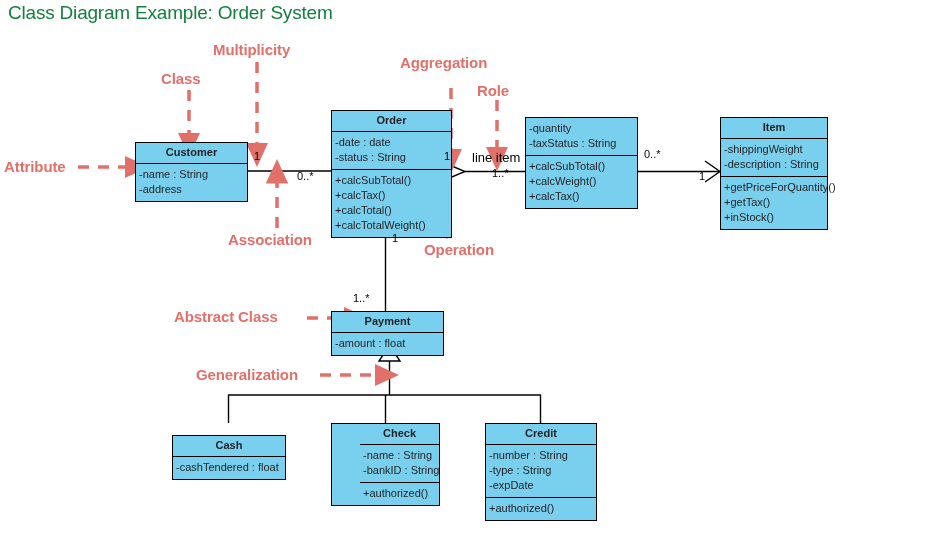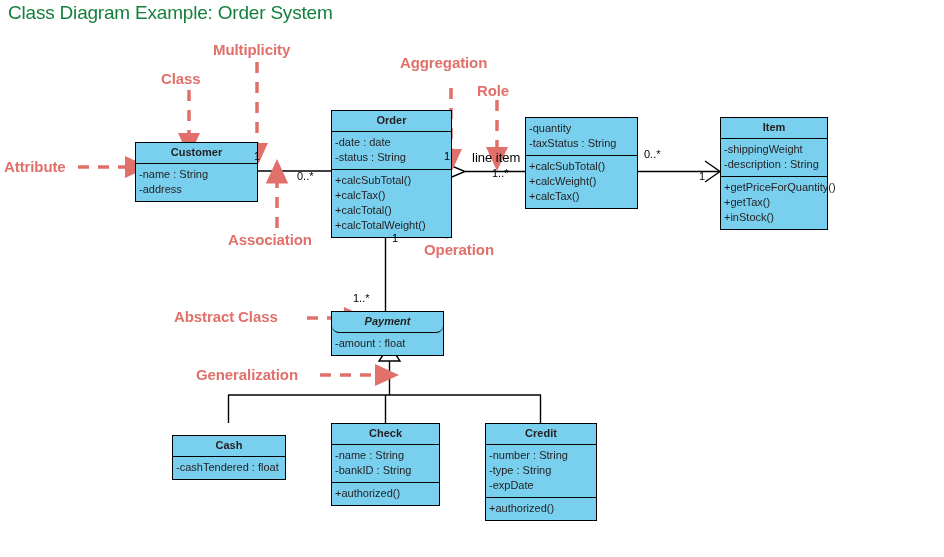--- a/index.html
+++ b/index.html
@@ -37,22 +37,20 @@
   }
   .uml-class .cls-name {
     text-align: center;
     font-weight: bold;
     font-size: 11px;
     padding: 4px 2px 5px 2px;
     border-bottom: 1.3px solid #000000;
     white-space: nowrap;
   }
   .uml-class .cls-name.italic {
-    font-style: italic;
-    border-radius: 7px;
   }
   .uml-class .compartment {
     padding: 3px 1px 4px 2px;
   }
   .uml-class .compartment + .compartment {
     border-top: 1.3px solid #000000;
   }
   .uml-class .member {
     font-size: 11px;
     line-height: 15px;
@@ -132,21 +130,21 @@
 
   <line x1="277" y1="228" x2="277" y2="180" stroke="#e1706b" stroke-width="3.5" stroke-dasharray="11,9" marker-end="url(#redArrow)"></line>
 
   <line x1="448" y1="238" x2="429" y2="214" stroke="#e1706b" stroke-width="3.5" marker-end="url(#redArrow)"></line>
 
   <line x1="307" y1="318" x2="347" y2="318" stroke="#e1706b" stroke-width="3.5" stroke-dasharray="11,9" marker-end="url(#redArrow)"></line>
 
   <line x1="320" y1="375" x2="378" y2="375" stroke="#e1706b" stroke-width="3.5" stroke-dasharray="11,9" marker-end="url(#redArrow)"></line>
 </svg>
 
-<div class="uml-class" style="left:135px; top:142px; width:123px;">
+<div class="uml-class" style="left:135px; top:142px; width:113px;">
   <div class="cls-name">Customer</div>
   <div class="compartment">
     <div class="member">-name : String</div>
     <div class="member">-address</div>
   </div>
 </div>
 
 <div class="uml-class" style="left:331px; top:110px; width:121px;">
   <div class="cls-name">Order</div>
   <div class="compartment">
@@ -193,21 +191,21 @@
   </div>
 </div>
 
 <div class="uml-class" style="left:172px; top:423px; width:114px;margin-top:12px;">
   <div class="cls-name">Cash</div>
   <div class="compartment">
     <div class="member">-cashTendered : float</div>
   </div>
 </div>
 
-<div class="uml-class" style="left:331px; top:423px; width:109px;">
+<div class="uml-class" style="left:331px; top:423px; width:109px;padding-left:28px;">
   <div class="cls-name">Check</div>
   <div class="compartment">
     <div class="member">-name : String</div>
     <div class="member">-bankID : String</div>
   </div>
   <div class="compartment">
     <div class="member">+authorized()</div>
   </div>
 </div>
 

